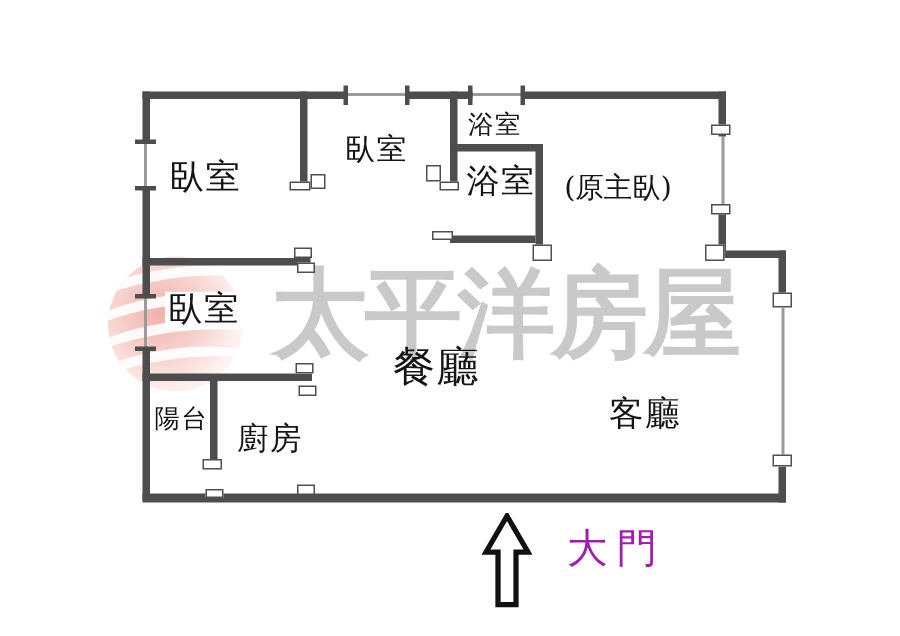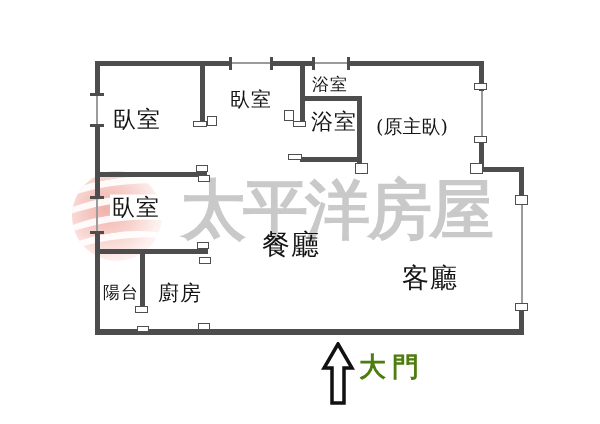--- a/index.html
+++ b/index.html
@@ -31,22 +31,22 @@
     z-index:0;overflow:hidden;
     background:radial-gradient(circle at 38% 42%, rgba(232,125,115,0.60) 0%, rgba(240,170,160,0.45) 45%, rgba(248,215,210,0.35) 70%, rgba(252,238,235,0.30) 100%);
   }
   #wm-logo .wave{
     position:absolute;left:-38px;width:160px;height:58px;border-radius:50%;
     border-top:7px solid rgba(255,255,255,0.9);transform:rotate(-9deg);
   }
   
   #door-arrow{position:absolute;left:321px;top:342px;z-index:5;}
   #entrance-label{
-    position:absolute;z-index:5;color:#4d7c0f;white-space:nowrap;line-height:1;
-    transform:translate(-50%,-50%);font-weight:bold;letter-spacing:6px;
+    position:absolute;z-index:5;color:#a21caf;white-space:nowrap;line-height:1;
+    transform:translate(-50%,-50%);font-weight:normal;letter-spacing:6px;margin-left:19px;
   }
 </style>
 </head>
 <body>
 
 <div id="plan">
 
   <div id="wm-logo">
     <div class="wave" style="top:8px;"></div>
     <div class="wave" style="top:26px;"></div>
@@ -112,22 +112,22 @@
   <div class="b" style="left:355px;top:163px;width:13px;height:11px;"></div>
   <div class="b" style="left:288px;top:154px;width:14px;height:6px;"></div>
 
   <div class="lbl" style="left:137px;top:119px;font-size:23px;">臥室</div>
   <div class="lbl" style="left:251px;top:99px;font-size:20px;">臥室</div>
   <div class="lbl whitebg" style="left:136px;top:207px;font-size:23px;">臥室</div>
   <div class="lbl" style="left:330px;top:84px;font-size:17px;">浴室</div>
   <div class="lbl" style="left:334px;top:122px;font-size:22px;">浴室</div>
   <div class="lbl" style="left:291px;top:245px;font-size:28px;">餐廳</div>
   <div class="lbl" style="left:412px;top:126px;font-size:19px;letter-spacing:0;">(原主臥)</div>
-  <div class="lbl" style="left:430px;top:277px;font-size:27px;">客廳</div>
-  <div class="lbl" style="left:121px;top:292px;font-size:17px;">陽台</div>
+  <div class="lbl" style="left:430px;top:277px;font-size:23px;">客廳</div>
+  <div class="lbl" style="left:121px;top:280px;font-size:17px;">陽台</div>
   <div class="lbl" style="left:180px;top:293px;font-size:21px;">廚房</div>
 
   <svg id="door-arrow" width="34" height="64" viewBox="0 0 34 64">
     <polygon points="17,2 31,26 23,26 23,61 11,61 11,26 3,26" fill="#ffffff" stroke="#111111" stroke-width="3.5" stroke-linejoin="miter"></polygon>
   </svg>
   <div id="entrance-label" style="left:392px;top:366px;font-size:27px;">大門</div>
 
 </div>
 
 </body></html>

